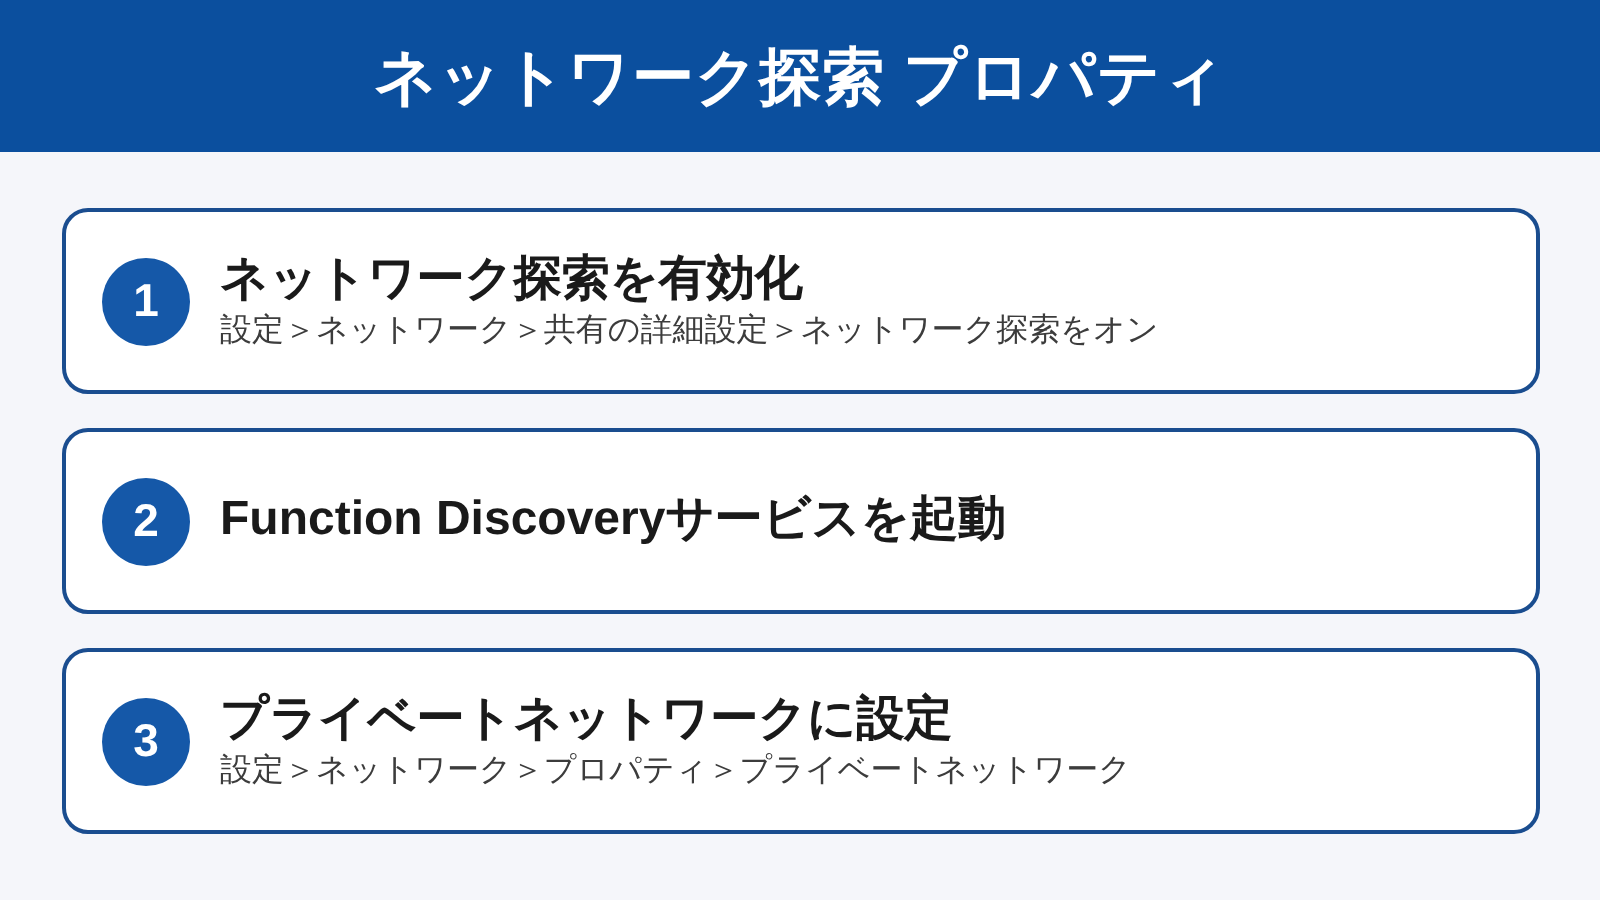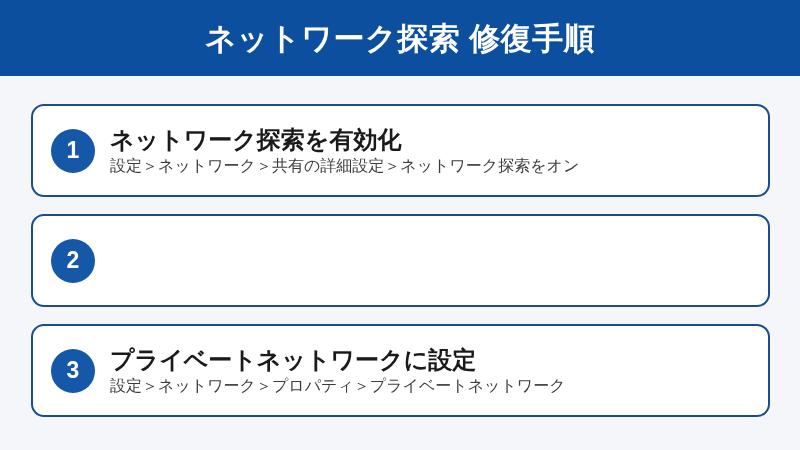--- a/index.html
+++ b/index.html
@@ -95,36 +95,37 @@
     font-weight: normal;
     color: #3c3c3c;
     line-height: 1.2;
     white-space: nowrap;
   }
 </style>
 </head>
 <body>
 
 <div class="header">
-  <div class="header-title">ネットワーク探索 修復手順</div>
+  <div class="header-title">ネットワーク探索 プロパティ</div>
 </div>
 
 <div class="steps">
 
   <div class="step-card">
     <div class="step-badge">1</div>
     <div class="step-text">
       <div class="step-title">ネットワーク探索を有効化</div>
       <div class="step-subtitle">設定＞ネットワーク＞共有の詳細設定＞ネットワーク探索をオン</div>
     </div>
   </div>
 
   <div class="step-card">
     <div class="step-badge">2</div>
     <div class="step-text">
+      <div class="step-title">Function Discoveryサービスを起動</div>
     </div>
   </div>
 
   <div class="step-card">
     <div class="step-badge">3</div>
     <div class="step-text">
       <div class="step-title">プライベートネットワークに設定</div>
       <div class="step-subtitle">設定＞ネットワーク＞プロパティ＞プライベートネットワーク</div>
     </div>
   </div>

